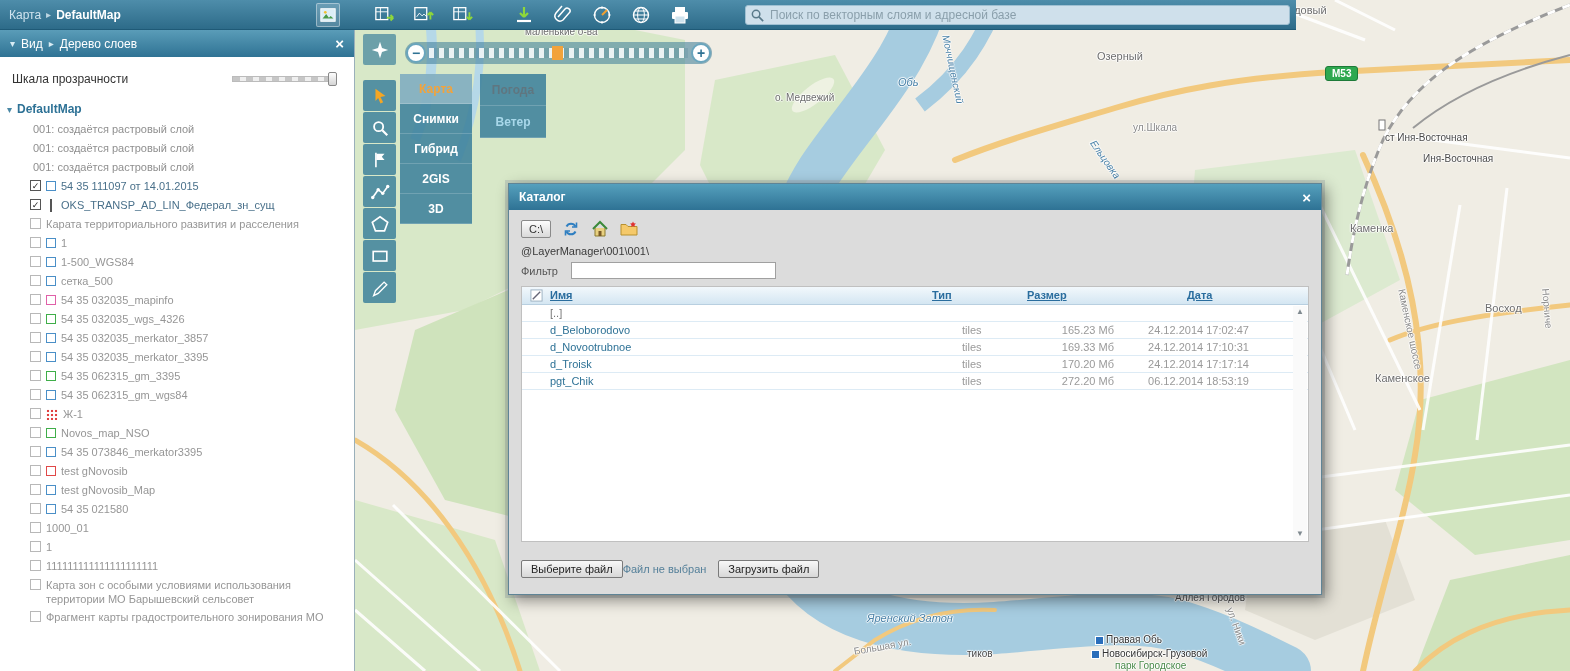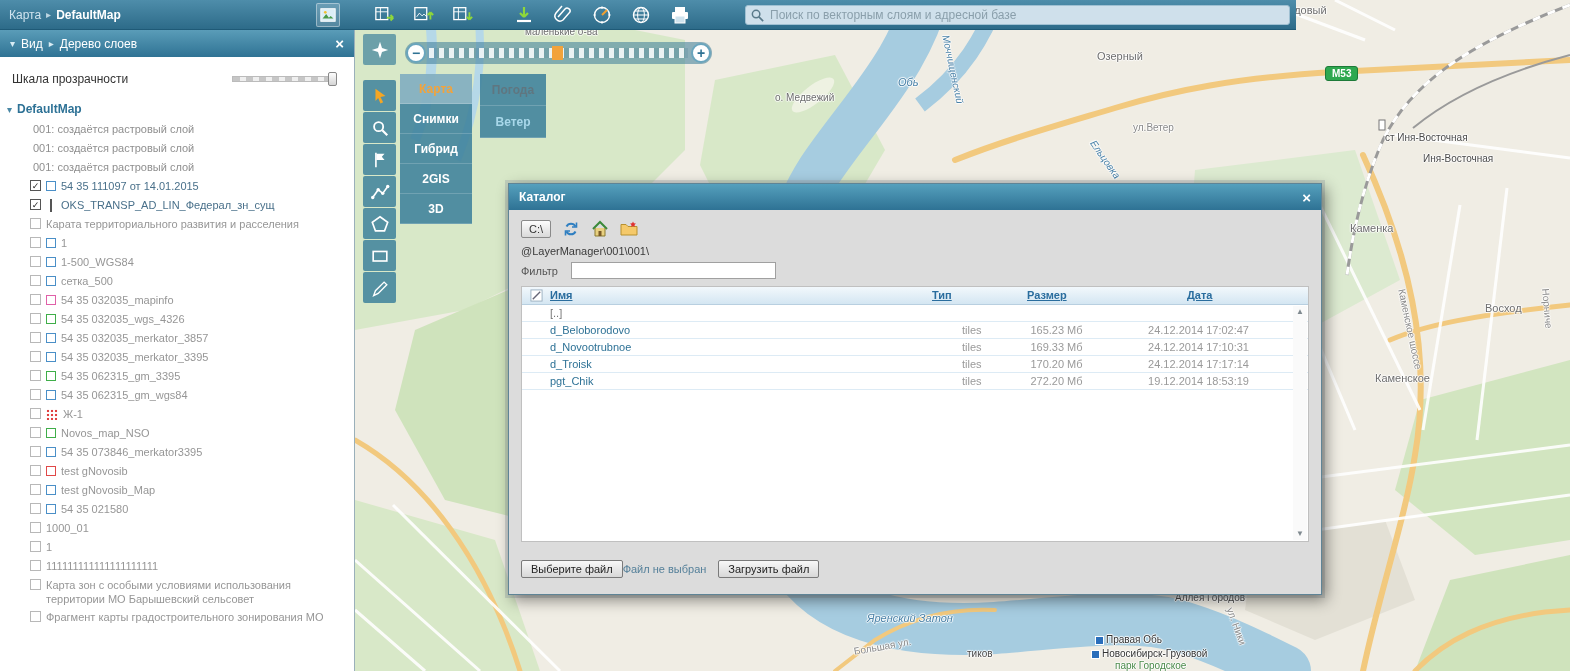--- a/index.html
+++ b/index.html
@@ -114,21 +114,21 @@
   .ft-head{height:18px;background:linear-gradient(#f2f8fc,#d4e6f2);border-bottom:1px solid #b8cfe0;position:relative;
       font-size:11px;font-weight:bold;}
   .ft-head span{position:absolute;top:2px;color:#2a6d9e;text-decoration:underline;cursor:pointer;}
   .ft-head .c-icon{left:8px;top:2px;width:13px;height:13px;text-decoration:none;}
   .ft-head .c-name{left:28px;} .ft-head .c-type{left:410px;} .ft-head .c-size{left:505px;} .ft-head .c-date{left:665px;}
   .frow{position:relative;height:17px;border-bottom:1px solid #ddebf5;font-size:11px;cursor:pointer;}
   .frow span{position:absolute;top:2px;white-space:nowrap;}
   .frow .c-name{left:28px;color:#2e7296;}
   .frow.updir .c-name{color:#777;}
   .frow .c-type{left:440px;color:#9a9a9a;}
-  .frow .c-size{left:477px;width:115px;text-align:center;color:#9a9a9a;}
+  .frow .c-size{left:477px;width:115px;text-align:right;color:#9a9a9a;}
   .frow .c-date{left:602px;width:125px;text-align:right;color:#9a9a9a;}
   .vscroll{position:absolute;right:1px;top:19px;bottom:1px;width:14px;background:#fafafa;}
   .vscroll .sarrow{position:absolute;left:0;width:14px;height:12px;color:#808a90;font-size:8px;text-align:center;line-height:12px;cursor:pointer;}
   .vscroll .up{top:0;} .vscroll .down{bottom:0;}
   .dlg-footer{position:absolute;left:12px;bottom:16px;display:flex;align-items:center;gap:0;}
   .os-btn{font-size:11px;color:#222;padding:2px 9px;background:linear-gradient(#f8f8f8,#d8d8d8);
       border:1px solid #7a7a7a;border-radius:2px;cursor:pointer;}
   .nofile{font-size:11px;color:#55809a;}
   .upload-gap{margin-left:12px;}
 
@@ -191,21 +191,21 @@
     </svg>
 
     <div id="mapLabels">
         <span class="mlabel small" style="left: 170px; top: 26px;">маленькие о-ва</span>
         <span class="mlabel " style="left: 925px; top: 4px;">Садовый</span>
         <span class="mlabel " style="left: 742px; top: 50px;">Озерный</span>
         <span class="mlabel badge" style="left: 970px; top: 66px;">М53</span>
         <span class="mlabel water small" style="left: 596px; top: 34px; transform: rotate(78deg);">Моччищенский</span>
         <span class="mlabel water" style="left: 543px; top: 76px;">Обь</span>
         <span class="mlabel small" style="left: 420px; top: 92px;">о. Медвежий</span>
-        <span class="mlabel road" style="left: 778px; top: 122px;">ул.Ветер</span>
+        <span class="mlabel road" style="left: 778px; top: 122px;">ул.Шкала</span>
         <span class="mlabel dark" style="left: 1030px; top: 132px;">ст Иня-Восточная</span>
         <span class="mlabel dark" style="left: 1068px; top: 153px;">Иня-Восточная</span>
         <span class="mlabel water small" style="left: 742px; top: 138px; transform: rotate(55deg);">Ельцовка</span>
         <span class="mlabel " style="left: 995px; top: 222px;">Каменка</span>
         <span class="mlabel road" style="left: 1052px; top: 288px; transform: rotate(78deg);">Каменское шоссе</span>
         <span class="mlabel " style="left: 1130px; top: 302px;">Восход</span>
         <span class="mlabel " style="left: 1020px; top: 372px;">Каменское</span>
         <span class="mlabel road" style="left: 1196px; top: 288px; transform: rotate(85deg);">Норниче</span>
         <span class="mlabel water" style="left: 512px; top: 612px;">Яренский Затон</span>
         <span class="mlabel road" style="left: 498px; top: 646px; transform: rotate(-10deg);">Большая ул.</span>
@@ -379,21 +379,21 @@
               <div class="frow">
                 <span class="c-name">d_Troisk</span>
                 <span class="c-type">tiles</span>
                 <span class="c-size">170.20 Мб</span>
                 <span class="c-date">24.12.2014 17:17:14</span>
               </div>
               <div class="frow">
                 <span class="c-name">pgt_Chik</span>
                 <span class="c-type">tiles</span>
                 <span class="c-size">272.20 Мб</span>
-                <span class="c-date">19.12.2014 18:53:19</span>
+                <span class="c-date">06.12.2014 18:53:19</span>
               </div>
             </div>
           <div class="vscroll">
             <div class="sarrow up">▲</div>
             <div class="sarrow down">▼</div>
           </div>
         </div>
         <div class="dlg-footer">
           <button class="os-btn">Выберите файл</button>
           <span class="nofile">Файл не выбран</span>

